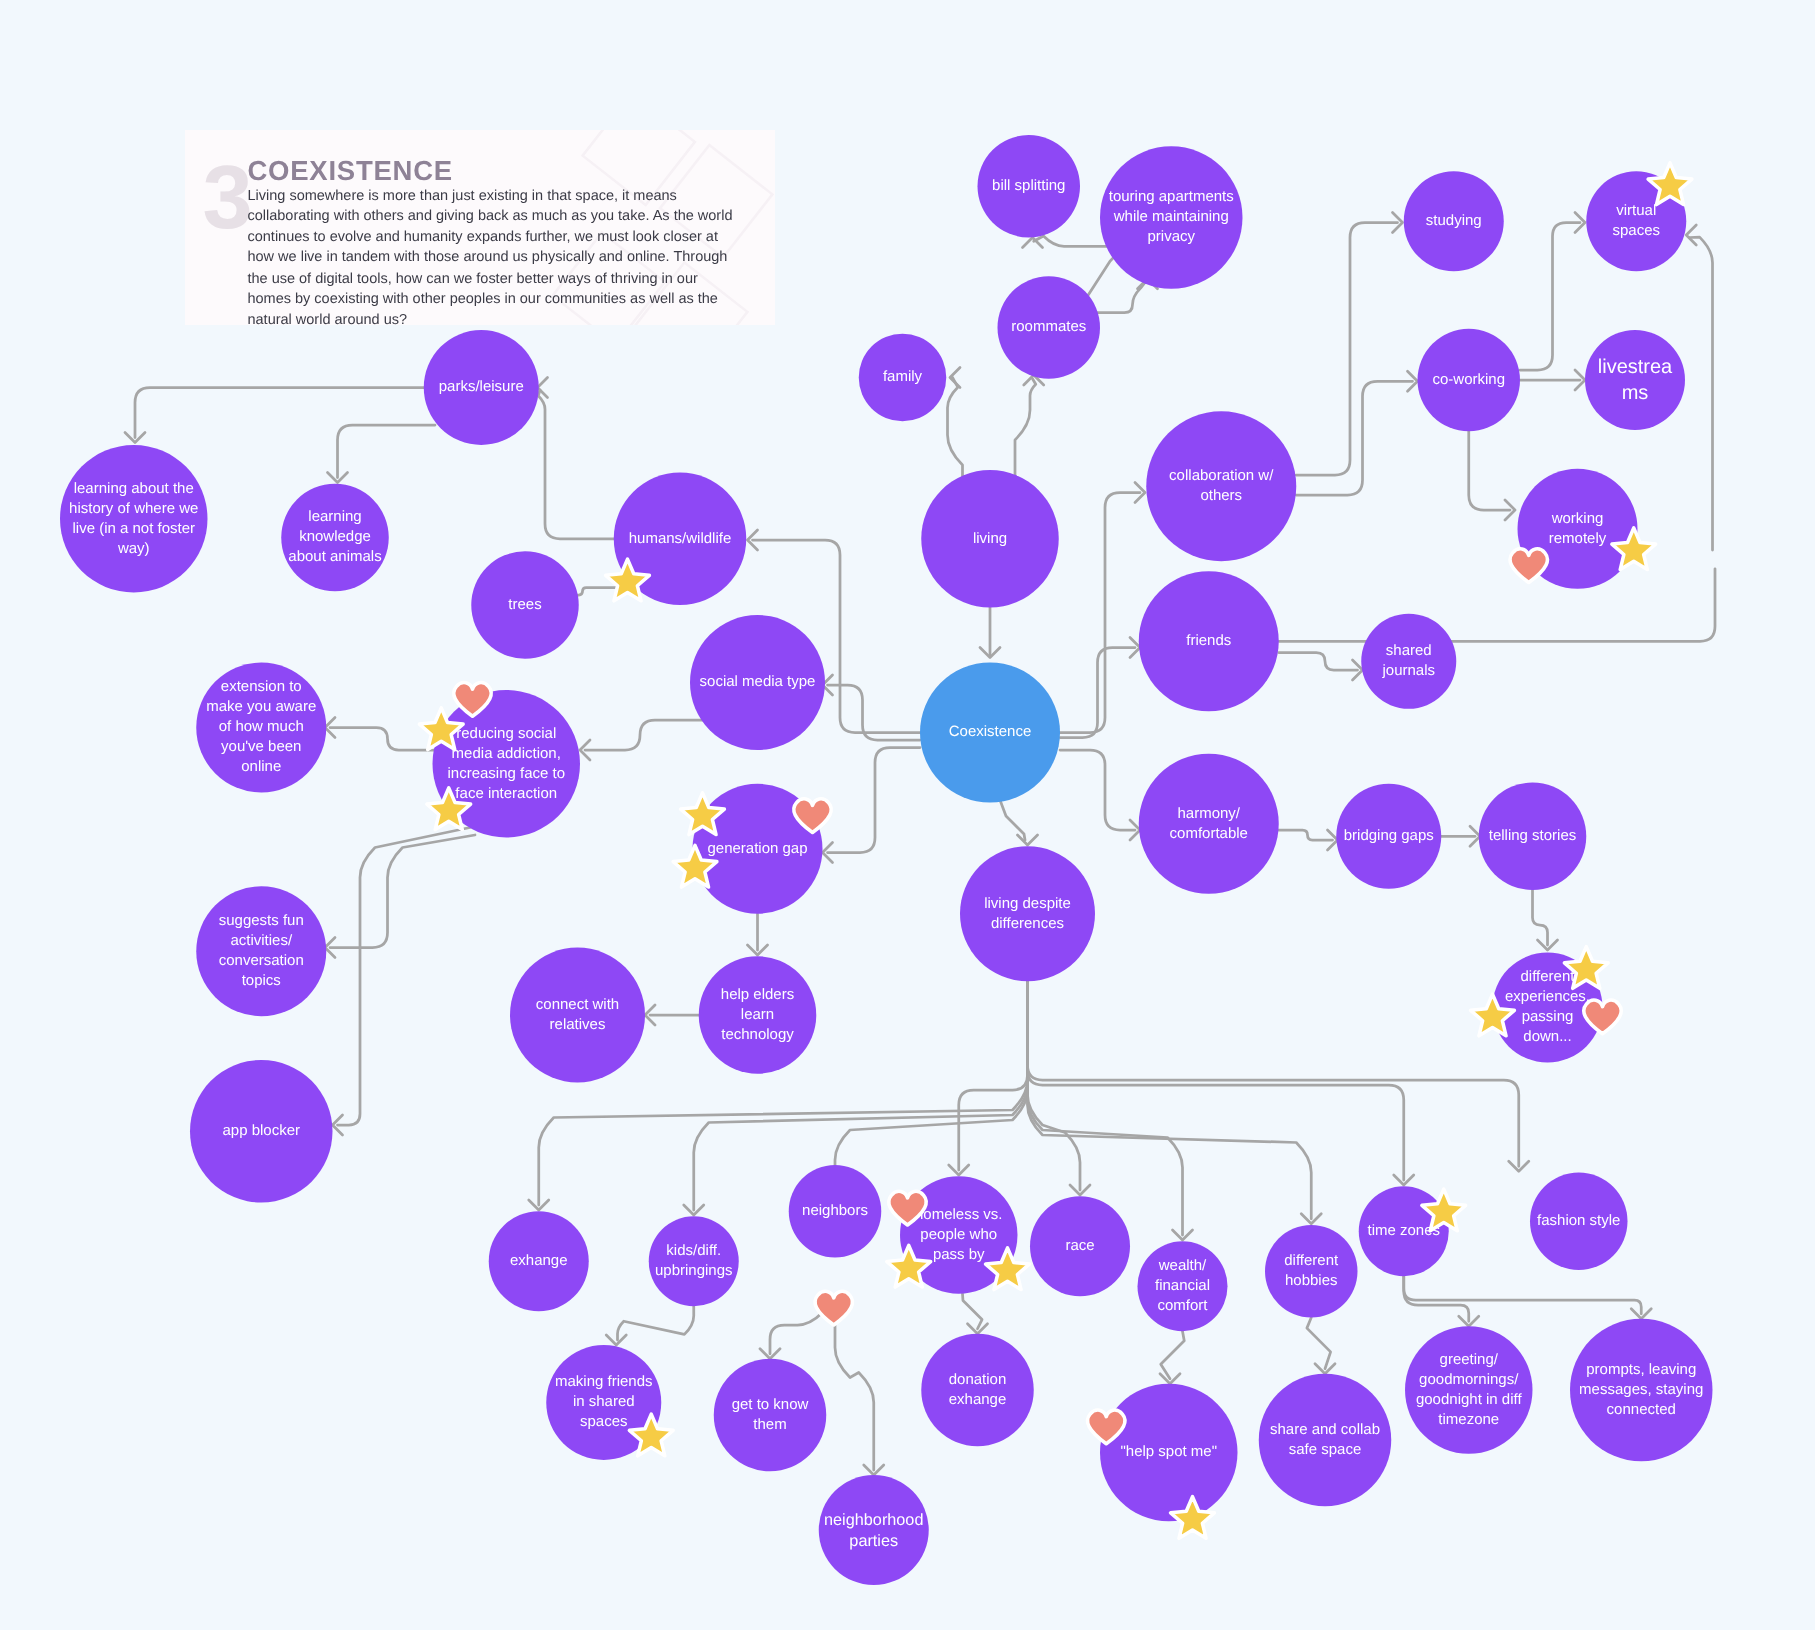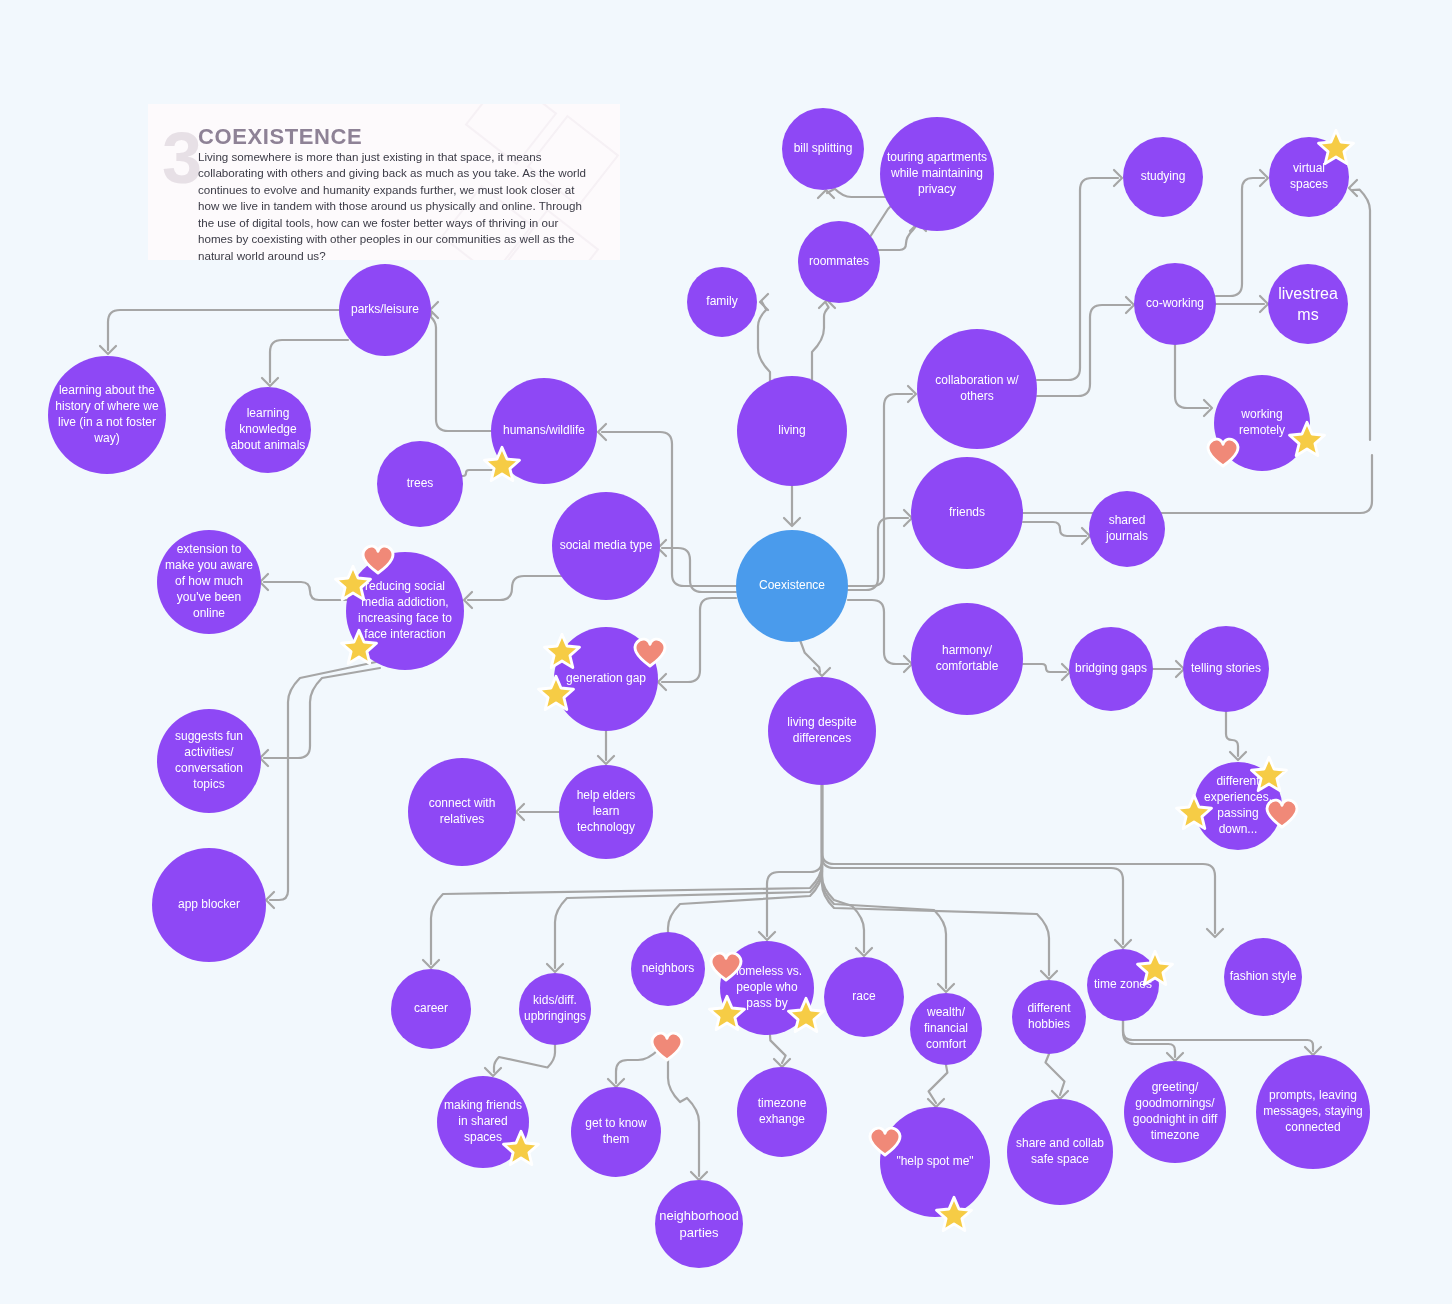--- a/index.html
+++ b/index.html
@@ -377,21 +377,21 @@
       <div class="node" style="left: 559px; top: 765px; width: 94px; height: 94px; font-size: 12px;">
         <span class="lbl">help elders learn technology</span>
       </div>
       <div class="node" style="left: 408px; top: 758px; width: 108px; height: 108px; font-size: 12px;">
         <span class="lbl">connect with relatives</span>
       </div>
       <div class="node" style="left: 768px; top: 677px; width: 108px; height: 108px; font-size: 12px;">
         <span class="lbl">living despite differences</span>
       </div>
       <div class="node" style="left: 391px; top: 969px; width: 80px; height: 80px; font-size: 12px;">
-        <span class="lbl">career</span>
+        <span class="lbl">exhange</span>
       </div>
       <div class="node" style="left: 519px; top: 973px; width: 72px; height: 72px; font-size: 12px;">
         <span class="lbl">kids/diff. upbringings</span>
       </div>
       <div class="node" style="left: 437px; top: 1076px; width: 92px; height: 92px; font-size: 12px;">
         <span class="lbl">making friends in shared spaces</span>
       </div>
       <div class="sticker" style="left: 500.681px; top: 1128.38px;">
         <svg viewBox="0 0 48 48">
           <path d="M24 4 L30 18 L45 19.5 L33.5 29.5 L37 44 L24 36 L11 44 L14.5 29.5 L3 19.5 L18 18 Z" fill="#f6cc45" stroke="#ffffff" stroke-width="3.4" stroke-linejoin="round"></path>
@@ -423,21 +423,21 @@
         <svg viewBox="0 0 48 48">
           <path d="M24 4 L30 18 L45 19.5 L33.5 29.5 L37 44 L24 36 L11 44 L14.5 29.5 L3 19.5 L18 18 Z" fill="#f6cc45" stroke="#ffffff" stroke-width="3.4" stroke-linejoin="round"></path>
         </svg>
       </div>
       <div class="sticker" style="left: 785.5px; top: 994.958px;">
         <svg viewBox="0 0 48 48">
           <path d="M24 4 L30 18 L45 19.5 L33.5 29.5 L37 44 L24 36 L11 44 L14.5 29.5 L3 19.5 L18 18 Z" fill="#f6cc45" stroke="#ffffff" stroke-width="3.4" stroke-linejoin="round"></path>
         </svg>
       </div>
       <div class="node" style="left: 737px; top: 1067px; width: 90px; height: 90px; font-size: 12px;">
-        <span class="lbl">timezone exhange</span>
+        <span class="lbl">donation exhange</span>
       </div>
       <div class="node" style="left: 824px; top: 957px; width: 80px; height: 80px; font-size: 12px;">
         <span class="lbl">race</span>
       </div>
       <div class="node" style="left: 910px; top: 993px; width: 72px; height: 72px; font-size: 12px;">
         <span class="lbl">wealth/ financial comfort</span>
       </div>
       <div class="node" style="left: 880px; top: 1107px; width: 110px; height: 110px; font-size: 12px;">
         <span class="lbl">"help spot me"</span>
       </div>

